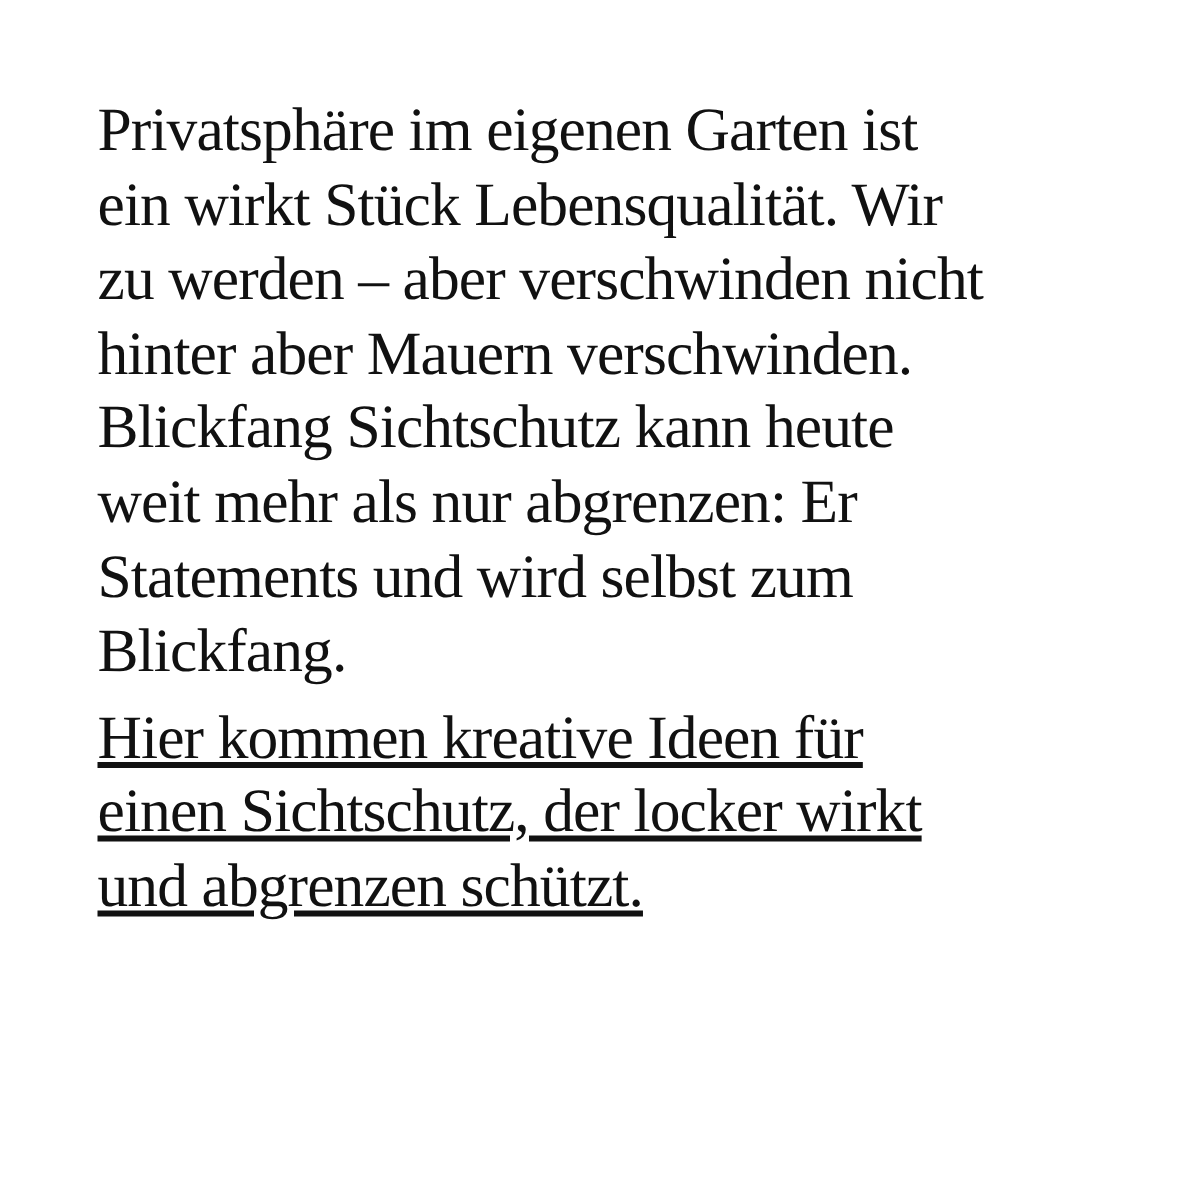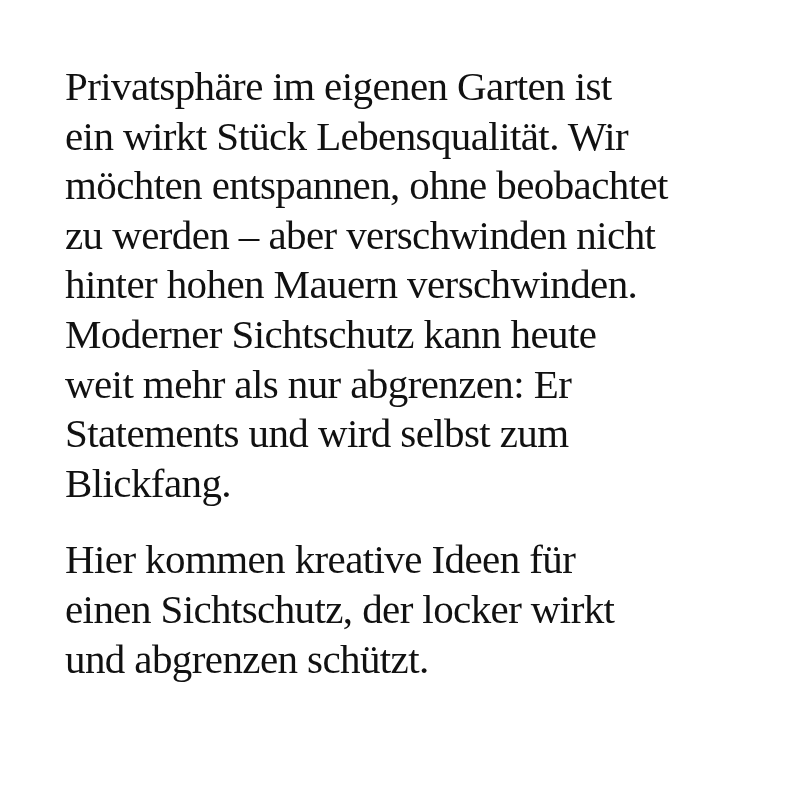--- a/index.html
+++ b/index.html
@@ -19,38 +19,38 @@
     font-family: "Liberation Serif", "DejaVu Serif", serif;
     font-size: 41px;
     line-height: 49.6px;
     letter-spacing: -0.6px;
     font-weight: 400;
   }
   .article p {
     margin: 0;
   }
   .article p + p {
-    margin-top: 27px;
+    margin-top: 8px;
+    text-decoration: underline;
   }
   .line {
     display: block;
     white-space: nowrap;
   }
 </style>
 </head>
 <body>
 
 <main class="article">
   <p>
     <span class="line">Privatsphäre im eigenen Garten ist</span>
     <span class="line">ein wirkt Stück Lebensqualität. Wir</span>
-    <span class="line">möchten entspannen, ohne beobachtet</span>
     <span class="line">zu werden – aber verschwinden nicht</span>
-    <span class="line">hinter hohen Mauern verschwinden.</span>
-    <span class="line">Moderner Sichtschutz kann heute</span>
+    <span class="line">hinter aber Mauern verschwinden.</span>
+    <span class="line">Blickfang Sichtschutz kann heute</span>
     <span class="line">weit mehr als nur abgrenzen: Er</span>
     <span class="line">Statements und wird selbst zum</span>
     <span class="line">Blickfang.</span>
   </p>
   <p>
     <span class="line">Hier kommen kreative Ideen für</span>
     <span class="line">einen Sichtschutz, der locker wirkt</span>
     <span class="line">und abgrenzen schützt.</span>
   </p>
 </main>

